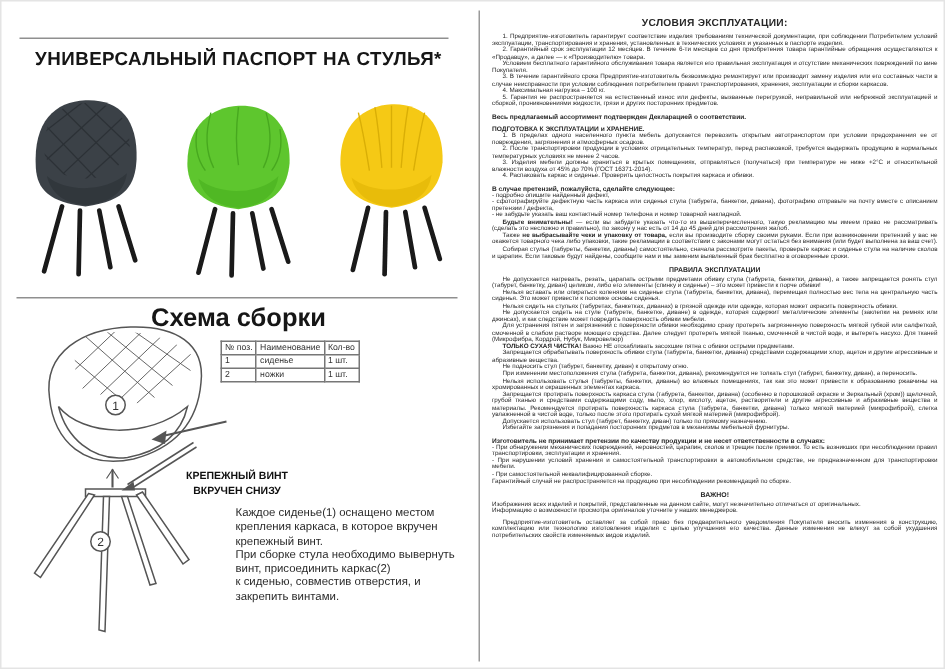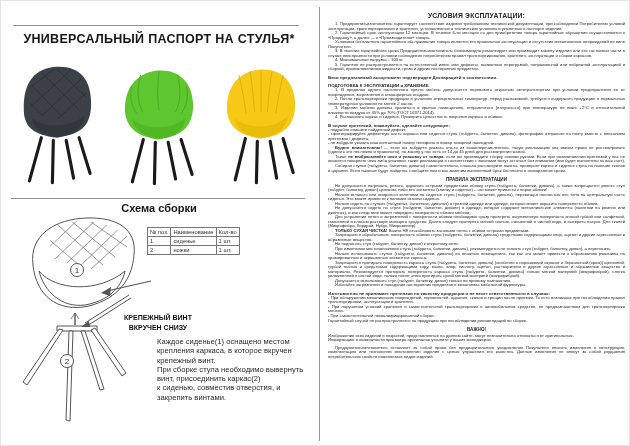--- a/index.html
+++ b/index.html
@@ -7,21 +7,21 @@
         box-sizing:border-box;overflow:hidden;font-family:"Liberation Sans",sans-serif;color:#1e1e1e;}
   
   .rule-top{position:absolute;left:12px;top:24px;width:286px;height:1px;background:#8f8f8f;}
   .left-title{position:absolute;left:0;top:31px;width:316px;text-align:center;
               font-size:12.5px;font-weight:bold;letter-spacing:.3px;color:#161616;}
   .chairs{position:absolute;left:10px;top:52px;width:296px;height:140px;
           display:flex;justify-content:space-between;align-items:flex-start;}
   .chair{width:92px;height:138px;}
   .rule-mid{position:absolute;left:10px;top:197px;width:294px;height:1px;background:#8f8f8f;}
   .schema-title{position:absolute;left:0;top:201px;width:316px;text-align:center;
-                font-size:11px;font-weight:bold;color:#161616;}
+                font-size:17px;font-weight:bold;color:#161616;}
   .assembly-svg{position:absolute;left:2px;top:212px;width:162px;height:214px;}
   .parts-table{position:absolute;left:146px;top:226px;border-collapse:collapse;
                font-size:5.8px;color:#333;}
   .parts-table th,.parts-table td{border:1px solid #777;padding:1px 2px;font-weight:normal;
                text-align:left;white-space:nowrap;}
   .callout{position:absolute;left:98px;top:312px;width:118px;text-align:center;
            font-size:7px;font-weight:bold;line-height:1.4;color:#111;white-space:pre-line;}
   .assembly-note{position:absolute;left:156px;top:336px;width:174px;font-size:7.6px;
            line-height:1.22;color:#2b2b2b;white-space:pre-line;}
   

